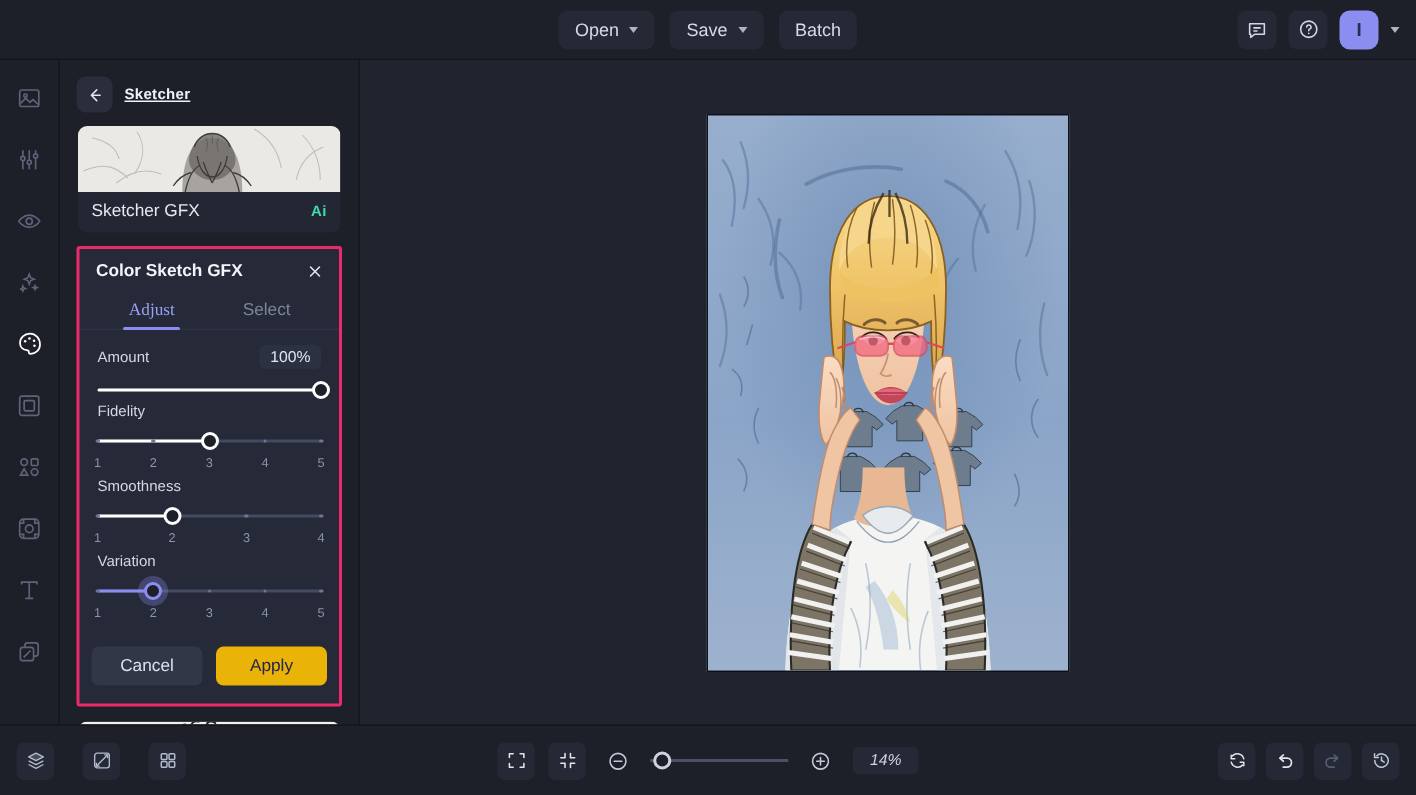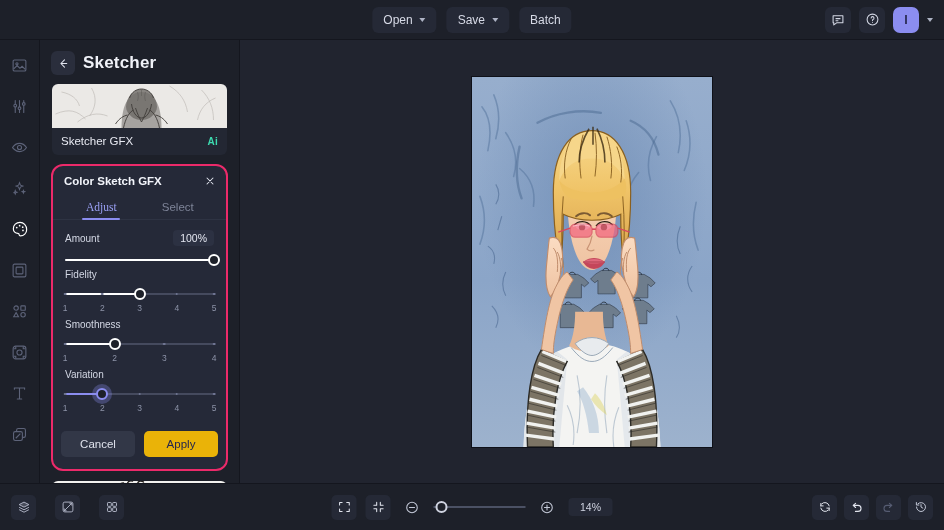--- a/index.html
+++ b/index.html
@@ -77,33 +77,33 @@
   .panel {
     width: 200px; min-width: 200px; background: #1d2029;
     position: relative; overflow: hidden;
     border-right: 1px solid #14161e;
   }
   .panel-head { display: flex; align-items: center; gap: 8px; padding: 11px 12px 9px 11px; }
   .back-btn {
     width: 24px; height: 24px; border-radius: 6px; background: #2a2e3c;
     display: flex; align-items: center; justify-content: center; cursor: pointer; color: #e3e6f0;
   }
-  .panel-title { font-size: 17px; color: #f0f2f8; font-weight: bold; letter-spacing: .2px; }
+  .panel-title { font-size: 10px; color: #f0f2f8; font-weight: bold; letter-spacing: .2px; text-decoration: underline; }
 
   .preset {
     margin: 0 12px; border-radius: 6px; overflow: hidden; background: #232733; cursor: pointer;
   }
   .preset-thumb { height: 44px; width: 100%; position: relative; overflow: hidden; }
   .preset-row { display: flex; align-items: center; justify-content: space-between; padding: 7px 9px 8px; }
   .preset-name { font-size: 11.5px; color: #e7e9f1; }
   .ai-badge { font-size: 10px; font-weight: bold; color: #3ddbb0; letter-spacing: .3px; }
 
   
   .dialog {
-    margin: 9px 11px 8px; border: 2px solid #ec2a6a; border-radius: 12px;
+    margin: 9px 11px 8px; border: 2px solid #ec2a6a; border-radius: 2px;
     background: #252938; overflow: hidden;
   }
   .dlg-head { display: flex; align-items: center; justify-content: space-between; padding: 9px 10px 9px 11px; }
   .dlg-title { font-size: 11.5px; color: #f2f4fa; font-weight: bold; }
   .dlg-close { color: #e4e7f1; cursor: pointer; line-height: 0; }
 
   .tabs { display: flex; padding: 0 10px; border-bottom: 1px solid #2e3343; }
   .tab {
     flex: 1; text-align: center; font-size: 11.5px; padding: 5px 0 6px;
     color: #7e8498; cursor: pointer; position: relative;
@@ -151,21 +151,21 @@
   .canvas-area { flex: 1; background: #21242f; position: relative; display: flex; align-items: center; justify-content: center; min-width: 0; }
   .artboard {
     width: 242px; height: 372px; background: #8fa7c8;
     border: 1px solid #0e1018; position: relative; overflow: hidden;
   }
 
   
   .bottombar {
     height: 47px; min-height: 36px; background: #1d2029;
     display: flex; align-items: center; padding: 0 11px; gap: 19px;
-    border-top: 1px solid #14161e; position: relative;
+    border-top: 1px solid #14161e; position: relative; font-style: italic;
   }
   .bb-icon {
     width: 25px; height: 25px; border-radius: 5px; background: #252936;
     display: flex; align-items: center; justify-content: center; cursor: pointer; color: #b6bbcc;
   }
   .bb-icon.plain { background: transparent; }
   .bb-icon.dim { color: #565c72; }
   .zoom-group { position: absolute; left: 50%; transform: translateX(-50%); display: flex; align-items: center; gap: 9px; }
   .zoom-slider { width: 92px; height: 12px; position: relative; cursor: pointer; }
   .zoom-track { position: absolute; top: 5px; left: 0; right: 0; height: 1.5px; background: #4b5164; }

